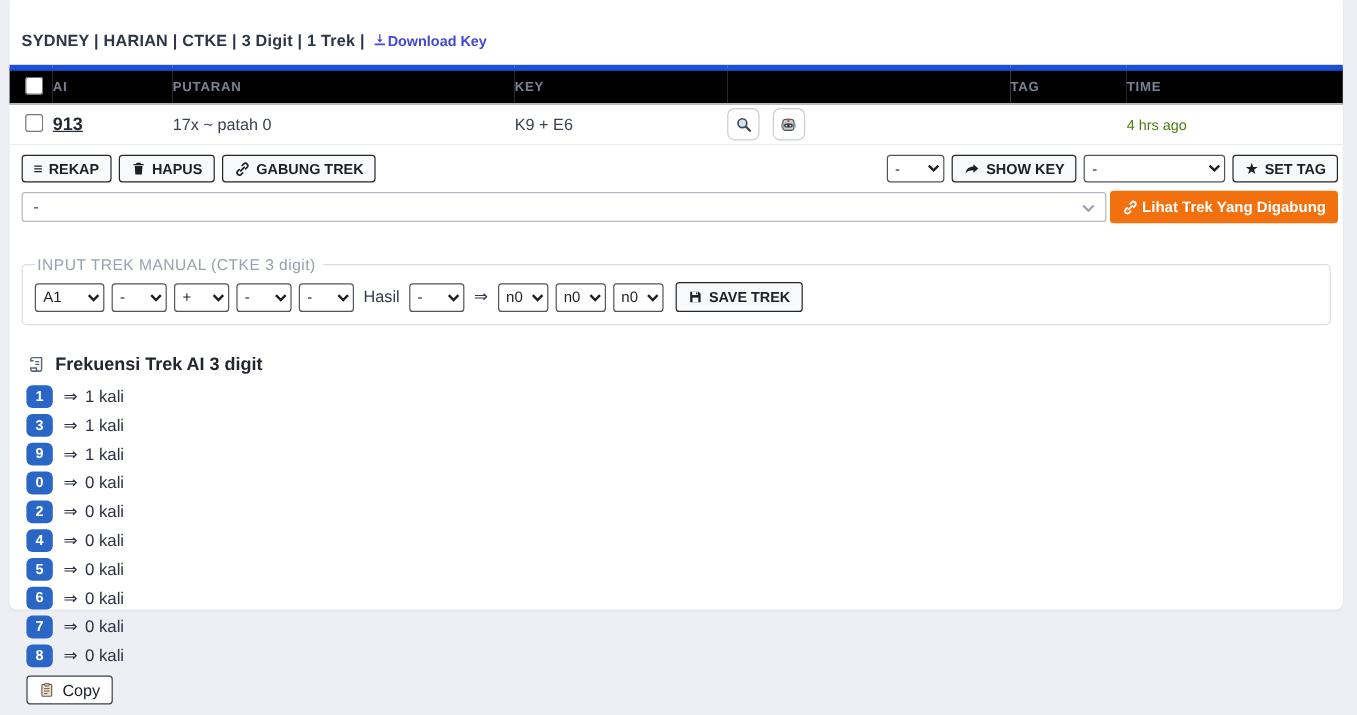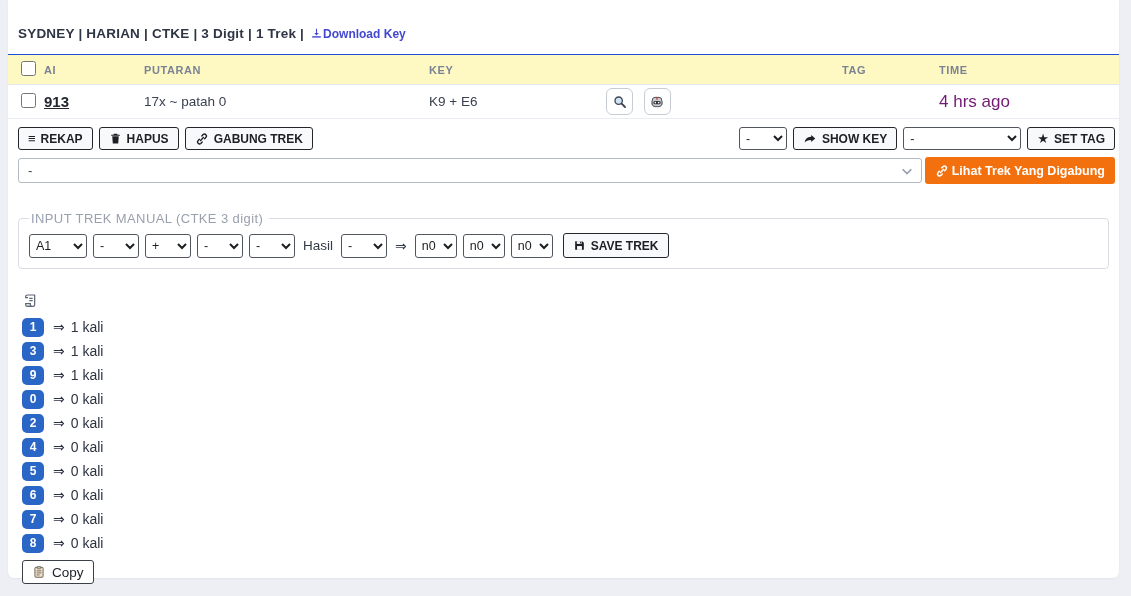--- a/index.html
+++ b/index.html
@@ -7,53 +7,53 @@
   body {
     background:#edeff4;
     font-family:"Liberation Sans","DejaVu Sans",sans-serif;
     color:#343b4a;
     overflow:hidden;
   }
   .card {
     position:relative;
     margin-left:8px;
     width:1111px;
-    height:578px;
+    height:508px;
     background:#ffffff;
     border-radius:0 0 6px 6px;
     box-shadow:0 1px 2px rgba(20,30,60,.05);
   }
   
   .title-row {
     display:flex; align-items:center; gap:6px;
     padding:26px 10px 13px 10px;
   }
   .title-text { font-size:13.5px; font-weight:700; color:#2e3545; letter-spacing:.2px; }
   .download-link {
     display:inline-flex; align-items:center; gap:0;
     font-size:12px; font-weight:700; color:#4348d0;
     cursor:pointer; text-decoration:none;
   }
   
   table { width:100%; border-collapse:collapse; table-layout:fixed; }
   thead tr {
-    height:30px; background:#fef9c3;
-    border-top:1px solid #1d4ed8;
+    height:30px; background:#000000;
+    border-top:5px solid #1d4ed8;
     border-bottom:1px solid #e5e8ed;
   }
   th {
     text-align:left; font-size:11px; font-weight:700;
     color:#7a8294; letter-spacing:.6px;
   }
   tbody tr { height:34px; border-bottom:1px solid #e9ecf1; }
   td { font-size:13.5px; color:#3a4150; }
   .cb-cell { padding-left:13px; }
   input[type=checkbox] { width:15px; height:15px; accent-color:#2a66c6; cursor:pointer; }
   .ai-val { font-size:15px; font-weight:700; color:#23272f;text-decoration:underline; }
-  .time-val { font-size:17px; color:#701a75; }
+  .time-val { font-size:12px; color:#4d7c0f; }
   .icon-btn {
     display:inline-flex; align-items:center; justify-content:center;
     width:27px; height:27px; background:#fff;
     border:1px solid #c8cdd4; border-radius:6px;
     cursor:pointer; margin-right:7px;
   }
   
   .toolbar { display:flex; align-items:center; padding:8px 4px 0 10px; }
   .toolbar-right { margin-left:auto; display:flex; align-items:center; gap:6px; }
   .btn {
@@ -321,20 +321,21 @@
   <div class="freq">
     <div class="freq-title">
       <span>
         <svg viewBox="0 0 24 24" width="16" height="16" fill="none" stroke="#5b6575" stroke-width="1.8">
             <path d="M8 3h11v14.5a2.5 2.5 0 0 1-2.5 2.5H8"></path>
             <path d="M8 3a2.5 2.5 0 0 0-2.5 2.5V7H9"></path>
             <path d="M8 20a2.5 2.5 0 0 1-2.5-2.5V16h7v1.5A2.5 2.5 0 0 0 15 20H8z"></path>
             <path d="M11 8h5M11 11.5h5"></path>
           </svg>
       </span>
+      <span>Frekuensi Trek AI 3 digit</span>
     </div>
     <div class="freq-list">
       <div class="freq-item">
         <span class="digit-badge">1</span>
         <span class="kali-text">
             <span>⇒</span>
             <span>1 kali</span>
           </span>
       </div>
       <div class="freq-item">

